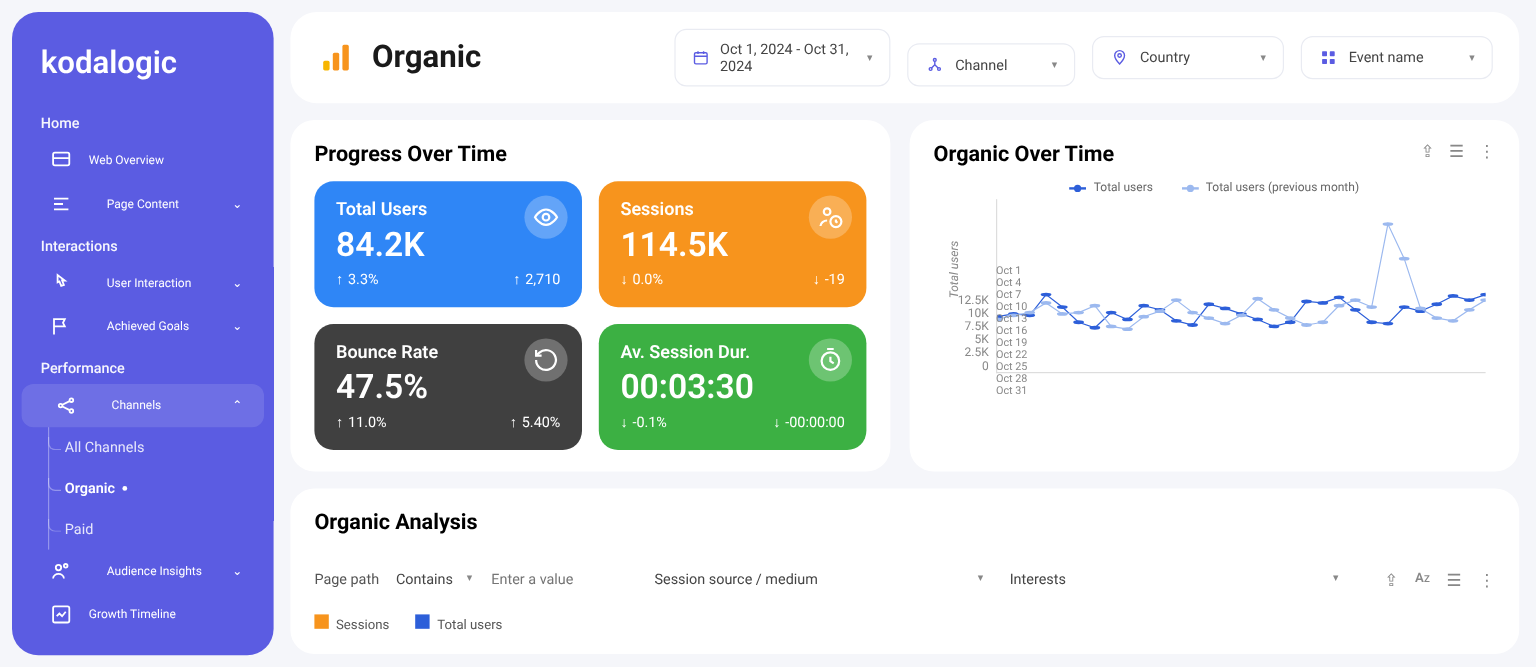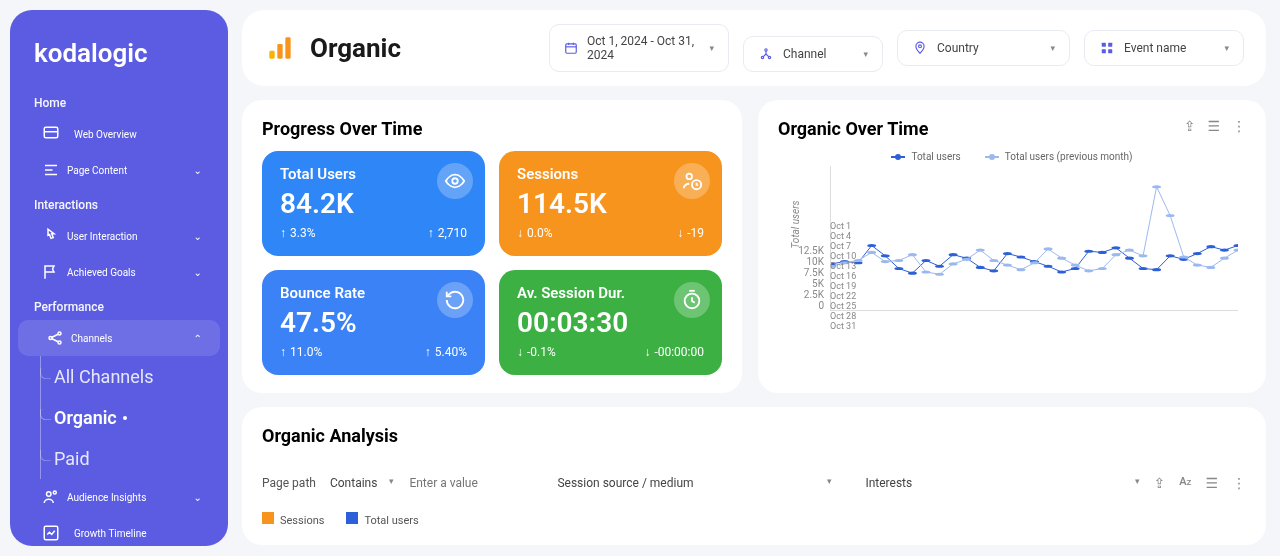--- a/index.html
+++ b/index.html
@@ -4,53 +4,53 @@
 <style>
 * { box-sizing: border-box; margin: 0; padding: 0; font-family: -apple-system, BlinkMacSystemFont, 'Segoe UI', Roboto, sans-serif; }
 body { background: #f5f6fa; display: flex; width: 1280px; height: 556px; overflow: hidden; }
 
 
 .sidebar { width: 218px; background: #5b5ce2; border-radius: 22px; margin: 10px; padding: 20px 0; color: #fff; flex-shrink: 0; overflow-y: auto; }
 .logo { font-size: 26px; font-weight: 600; padding: 8px 24px 18px; }
 .nav-section-title { font-size: 12px; font-weight: 500; padding: 10px 24px 6px; opacity: 0.95; }
 .nav-item { display: flex; align-items: center; padding: 9px 18px 9px 24px; font-size: 10px; cursor: pointer; gap: 14px; border-radius: 10px; margin: 0 8px; }
 .nav-item.has-chevron { justify-content: space-between; }
-.nav-item .lbl { display: flex; align-items: center; gap: 7px; }
+.nav-item .lbl { display: flex; align-items: center; gap: 29px; }
 .nav-icon { width: 18px; height: 18px; display: flex; align-items: center; justify-content: center; }
 .nav-sub { padding-left: 44px; position: relative; }
 .nav-sub::before { content:""; position: absolute; left: 30px; top: 0; bottom: 0; width: 1px; background: rgba(255,255,255,0.35);}
-.nav-sub-item { font-size: 18px; padding: 10px 0; cursor: pointer; opacity: 0.85; display:flex; align-items:center; gap:6px; position:relative;}
+.nav-sub-item { font-size: 12px; padding: 10px 0; cursor: pointer; opacity: 0.85; display:flex; align-items:center; gap:6px; position:relative;}
 .nav-sub-item.active { font-weight: 600; opacity: 1; }
 .nav-sub-item::before { content:""; position:absolute; left:-14px; top:50%; width:10px; height:10px; border-left:1px solid rgba(255,255,255,0.35); border-bottom:1px solid rgba(255,255,255,0.35); border-bottom-left-radius:6px; transform: translateY(-80%); }
 .dot { width:4px; height:4px; background:#fff; border-radius:50%; }
 
 
 .main { flex: 1; padding: 10px 14px 0 4px; overflow-y: auto; }
 .topbar { background: #fff; border-radius: 22px; padding: 14px 22px; display: flex; align-items: center; gap: 14px; }
 .page-icon { width:32px; height:32px; }
 .page-title { font-size: 26px; font-weight: 700; color: #1a1a1a; margin-right: auto; }
 .filter { background: #fff; border: 1px solid #e9ebf2; border-radius: 10px; padding: 9px 14px; display: flex; align-items: center; gap: 9px; font-size: 12px; color: #444; cursor:pointer; position:relative;}
 .filter.date { width: 180px; }
 .filter.channel { width:140px;margin-top:12px;}
-.filter.country { width:173px;}
+.filter.country { width:160px;}
 .filter.event { width:160px;}
 .caret { margin-left:auto; color:#888; font-size:9px;}
 .f-icon { color:#5b5ce2; width:16px; height:16px; display:flex; align-items:center; justify-content:center;}
 
 .row { display: flex; gap: 16px; margin-top: 14px; }
 
 .card { background: #fff; border-radius: 20px; padding: 18px 20px; }
 .card-title { font-size: 18px; font-weight: 700; margin-bottom: 12px; }
 
 .progress-card { flex: 0 0 500px; }
 .kpi-grid { display: grid; grid-template-columns: 1fr 1fr; gap: 14px; }
 .kpi { border-radius: 16px; padding: 14px 18px 16px; color: #fff; position: relative; min-height: 104px; }
 .kpi.blue { background: #2f86f6; }
 .kpi.orange { background: #f7941d; }
-.kpi.gray { background: #3b82f6; }
+.kpi.gray { background: #404040; }
 .kpi.green { background: #3cb043; }
 .kpi-icon { position: absolute; right: 12px; top: 12px; width: 36px; height: 36px; border-radius: 50%; background: rgba(255,255,255,0.25); display:flex; align-items:center; justify-content:center; }
 .kpi-label { font-size: 15px; font-weight: 600; }
 .kpi-value { font-size: 28px; font-weight: 600; margin-top: 4px; }
 .kpi-foot { display: flex; justify-content: space-between; margin-top: 6px; font-size: 12px; align-items:center;}
 .kpi-foot span { display:flex; align-items:center; gap:4px;}
 
 .chart-card { flex: 1; position: relative; }
 .chart-header-icons { position:absolute; right:20px; top:18px; display:flex; gap:12px; color:#888; font-size:14px;}
 .chart-header-icons span{cursor:pointer;}
@@ -60,21 +60,21 @@
 .swatch::after{content:"";width:6px;height:6px;border-radius:50%;position:absolute;left:4px;top:-2px;}
 .swatch.s1{background:#2d5fd9;} .swatch.s1::after{background:#2d5fd9;}
 .swatch.s2{background:#9cb9ef;} .swatch.s2::after{background:#9cb9ef;}
 .chart-body { position:relative; height:165px;}
 .ylabel{position:absolute; left:-6px; top:50%; transform:rotate(-90deg) translateX(30px); font-size:10px; color:#888; font-style:italic;}
 .yticks{position:absolute; left:12px; top:0; bottom:20px; display:flex; flex-direction:column; justify-content:flex-end; font-size:10px; color:#888; text-align:right; width:34px;}
 .plot{position:absolute; left:52px; right:8px; top:0; bottom:20px; border-left:1px solid #ddd; border-bottom:1px solid #ddd;}
 .xticks{position:absolute; left:52px; right:8px; bottom:0; display:flex; justify-content:space-between; font-size:9px; color:#888;flex-direction:column;}
 
 .analysis-card { }
-.analysis-filters { display:flex; gap:28px; align-items:center; margin-top:14px; font-size:12px; color:#555;}
+.analysis-filters { display:flex; gap:16px; align-items:center; margin-top:14px; font-size:12px; color:#555;}
 .af-group{display:flex; align-items:center; gap:10px;}
 .af-select{border:none;background:transparent;font-size:12px;padding:4px 18px 4px 4px;position:relative;cursor:pointer;color:#444;}
 .af-select::after{content:"▾";position:absolute;right:2px;top:4px;color:#888;font-size:9px;}
 .af-input{border:none;font-size:12px;padding:4px;color:#999;width:120px;}
 .af-wide{width:280px;}
 .analysis-icons{display:flex;gap:14px;margin-left:auto;color:#888;font-size:14px;margin-top:14px;}
 .analysis-icons span{cursor:pointer;}
 .analysis-legend{display:flex;gap:22px;margin-top:18px;font-size:11px;color:#555;align-items:center;}
 .sq{width:12px;height:12px;display:inline-block;margin-right:6px;}
 .sq.orange{background:#f7941d;} .sq.blue{background:#2d5fd9;}

